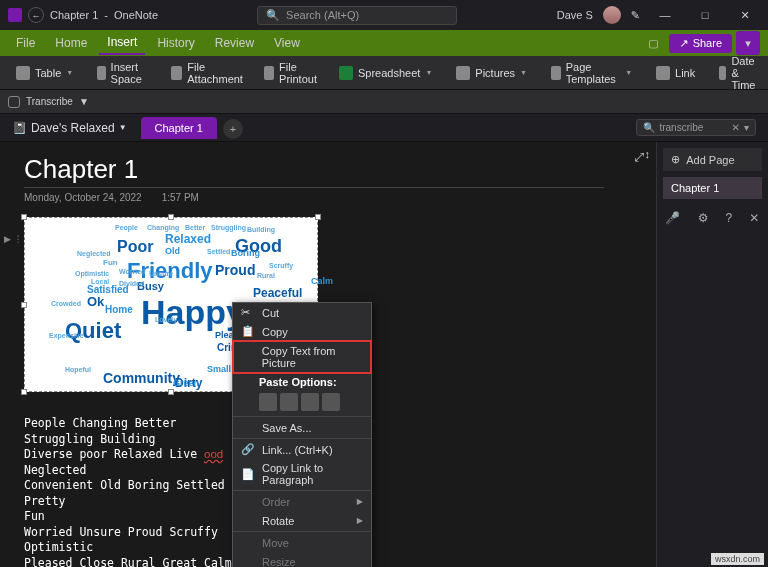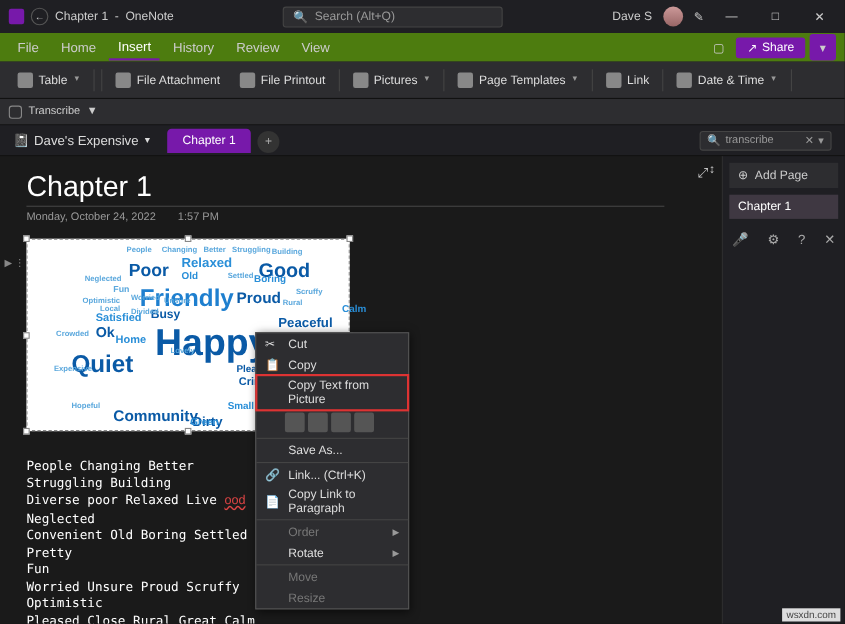--- a/index.html
+++ b/index.html
@@ -104,28 +104,37 @@
   <div class="iconbtn" style="background:#7719aa;border-radius:3px">▾</div>
 </div>
 
 <div class="ribbon">
   <div class="rbtn">
       <span class="ricon"></span>
       <span>Table</span>
       <span class="drop">▼</span>
     </div>
   <div class="sep"></div>
+  <div class="rbtn">
+      <span class="ricon"></span>
+      <span>Insert Space</span>
+    </div>
   <div class="sep"></div>
   <div class="rbtn">
       <span class="ricon"></span>
       <span>File Attachment</span>
     </div>
   <div class="rbtn">
       <span class="ricon"></span>
       <span>File Printout</span>
+    </div>
+  <div class="rbtn">
+      <span class="ricon" style="background:#1a7f37"></span>
+      <span>Spreadsheet</span>
+      <span class="drop">▼</span>
     </div>
   <div class="sep"></div>
   <div class="rbtn">
       <span class="ricon"></span>
       <span>Pictures</span>
       <span class="drop">▼</span>
     </div>
   <div class="sep"></div>
   <div class="rbtn">
       <span class="ricon"></span>
@@ -147,21 +156,21 @@
 
 </div>
 
 <div class="subrib">
   <div class="mic"></div>
   <span>Transcribe</span>
   <span class="drop">▼</span>
 </div>
 
 <div class="notebookbar">
-  <div class="nbname">📓 <span>Dave's Expensive</span> <span style="font-size:8px">▼</span></div>
+  <div class="nbname">📓 <span>Dave's Relaxed</span> <span style="font-size:8px">▼</span></div>
   <div class="tabrow">
     <div class="tab">Chapter 1</div>
     <div class="addtab">+</div>
   </div>
   <div class="spacer"></div>
   <div class="pagesearch">🔍 <span>transcribe</span><span style="margin-left:auto">✕</span><span>▾</span></div>
 </div>
 
 <div class="main">
   <div class="content">
@@ -249,20 +258,21 @@
       <span>Cut</span>
     </div>
   <div class="ctxrow">
       <span class="ctx-icon">📋</span>
       <span>Copy</span>
     </div>
   <div class="ctxrow hl">
       <span class="ctx-icon"></span>
       <span>Copy Text from Picture</span>
     </div>
+  <div class="ctxhdr"><span style="margin-left:18px">Paste Options:</span></div>
   <div class="ctxicons">
       <div></div>
       <div></div>
       <div></div>
       <div></div>
     </div>
   <div class="ctxsep"></div>
   <div class="ctxrow">
       <span class="ctx-icon"></span>
       <span>Save As...</span>

